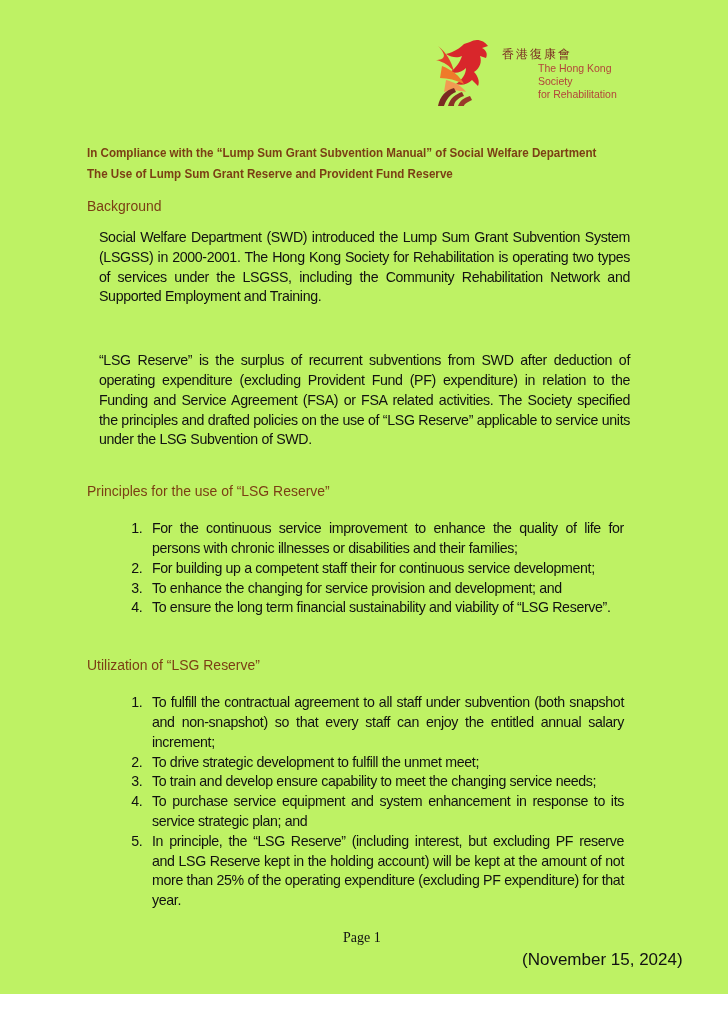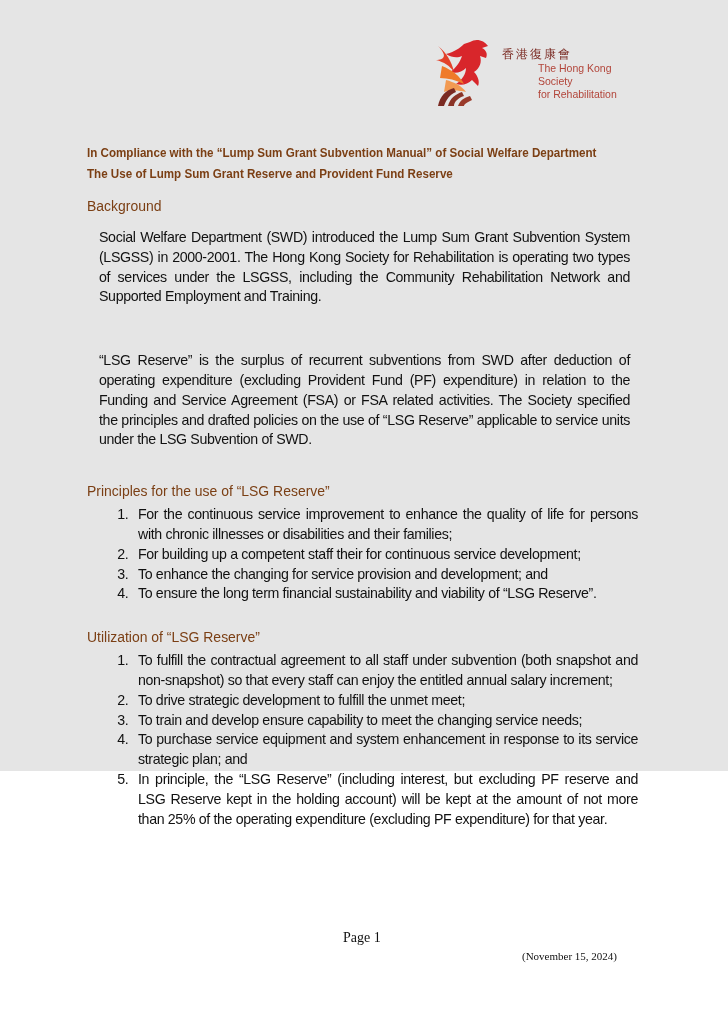--- a/index.html
+++ b/index.html
@@ -1,32 +1,32 @@
 <!DOCTYPE html>
 <html><head>
 <meta charset="utf-8">
 <style>
   html, body { margin:0; padding:0; background:#ffffff; }
   body { width:728px; height:1030px; position:relative; overflow:hidden; }
-  .page { position:absolute; left:0; top:0; width:728px; height:771px; background:#e5e5e5; }
+  .page { position:absolute; left:0; top:0; width:728px; height:994px; background:#bef264; }
   .logo { position:absolute; left:432px; top:36px; width:200px; height:72px; }
   .logo-mark { position:absolute; left:0; top:0; width:64px; height:72px; }
   .logo-text { position:absolute; left:70px; top:10px; font-family:"Liberation Sans", sans-serif; color:#a23a2a; }
   .logo-zh { font-size:12px; letter-spacing:2px; line-height:16px; color:#7a2a22; }
   .logo-en { font-size:10.5px; line-height:13px; color:#b2453a;margin-left:36px; }
   .content { position:absolute; left:87px; top:142px; width:555px; font-family:"Liberation Sans", sans-serif; color:#111; }
   .title { font-weight:bold; color:#7b3f14; font-size:13.5px; line-height:21px; transform:scaleX(0.86); transform-origin:left; white-space:nowrap; }
   .h { color:#7b3f14; font-size:15.5px; font-weight:normal; margin:0; line-height:20px; transform:scaleX(0.9); transform-origin:left; white-space:nowrap; }
   .p { font-size:14.2px; line-height:19.8px; text-align:justify; margin:12px; letter-spacing:-0.35px; }
   .gap1 { height:20px; }
   .gap2 { height:19px; }
-  ol { margin:4px; padding:0 0 0 41px; font-size:14.2px; line-height:19.8px; letter-spacing:-0.35px; }
+  ol { margin:18px; padding:0 0 0 41px; font-size:14.2px; line-height:19.8px; letter-spacing:-0.35px; }
   ol li { padding-left:6px; text-align:justify; }
   .footer-page { position:absolute; left:343px; top:930px; font-family:"Liberation Serif", serif; font-size:14px; color:#111; }
-  .footer-date { position:absolute; left:522px; top:950px; font-family:Liberation Serif, serif; font-size:11px; color:#111; }
+  .footer-date { position:absolute; left:522px; top:950px; font-family:Liberation Sans, sans-serif; font-size:17px; color:#111; }
 </style>
 </head>
 <body>
 
 <div class="page">
 
   <div class="logo">
     <svg class="logo-mark" viewBox="0 0 64 72">
       <path d="M38 6 C44 2 52 4 56 10 L50 12 C54 14 56 18 54 22 L48 20 C50 26 48 32 42 36 C46 40 48 46 46 50 L40 44 C36 48 30 50 24 48 C30 44 34 38 34 32 C30 36 24 38 18 36 C24 32 28 26 30 20 C26 22 20 22 14 18 C22 16 28 12 32 8 Z" fill="#d8262b"></path>
       <path d="M6 10 C14 16 20 26 22 36 C18 30 12 26 4 24 C12 24 16 20 6 10 Z" fill="#e3412a"></path>

